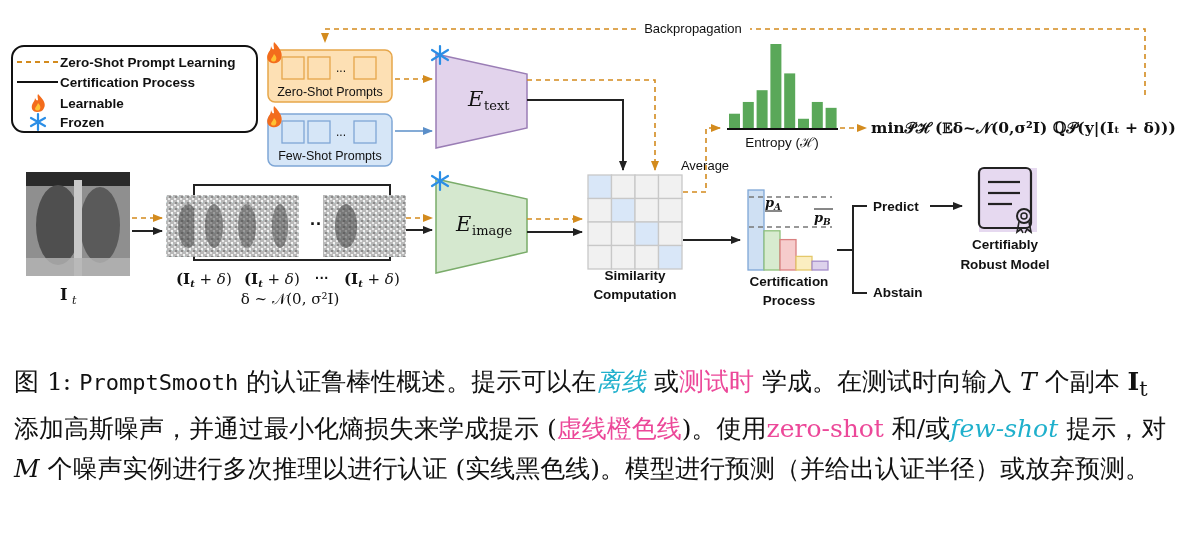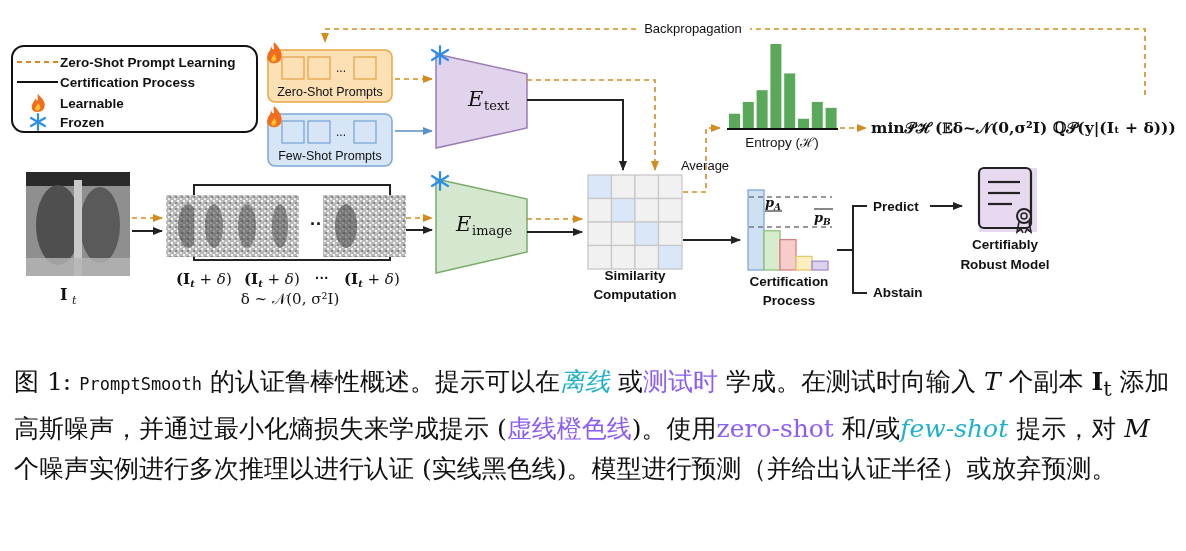--- a/index.html
+++ b/index.html
@@ -4,23 +4,23 @@
 <style>
   html, body { margin: 0; padding: 0; background: #ffffff; }
   body { width: 1186px; height: 551px; position: relative; overflow: hidden;
          font-family: "Liberation Sans", sans-serif; }
   #diagram { position: absolute; left: 0; top: 0; width: 1186px; height: 340px; }
   .lbl { font-family: "Liberation Sans", sans-serif; fill: #111; }
   .lblb { font-family: "Liberation Sans", sans-serif; font-weight: bold; fill: #111; }
   .math { font-family: "DejaVu Serif", serif; fill: #111; }
   #caption { position: absolute; left: 14px; top: 362px; width: 1160px;
              font-family: "DejaVu Serif", serif; font-size: 25px; line-height: 40px; color: #111; }
-  #caption .mono { font-family: "DejaVu Sans Mono", monospace; font-size: 17px; }
+  #caption .mono { font-family: "DejaVu Sans Mono", monospace; font-size: 22px; }
   #caption .cyan { color: #1fb0cc; font-style: italic; }
-  #caption .orange { color: #8b5cf6; }
+  #caption .orange { color: #ec4899; }
   #caption .it { font-style: italic; }
   #caption .bf { font-weight: bold; }
 </style>
 </head>
 <body>
 
 <svg id="diagram" width="1186" height="340" viewBox="0 0 1186 340" xmlns="http://www.w3.org/2000/svg">
   <defs>
     <marker id="arrBlack" markerWidth="10" markerHeight="8" refX="9" refY="4" orient="auto" markerUnits="userSpaceOnUse">
       <path d="M0,0 L10,4 L0,8 z" fill="#222"></path>

